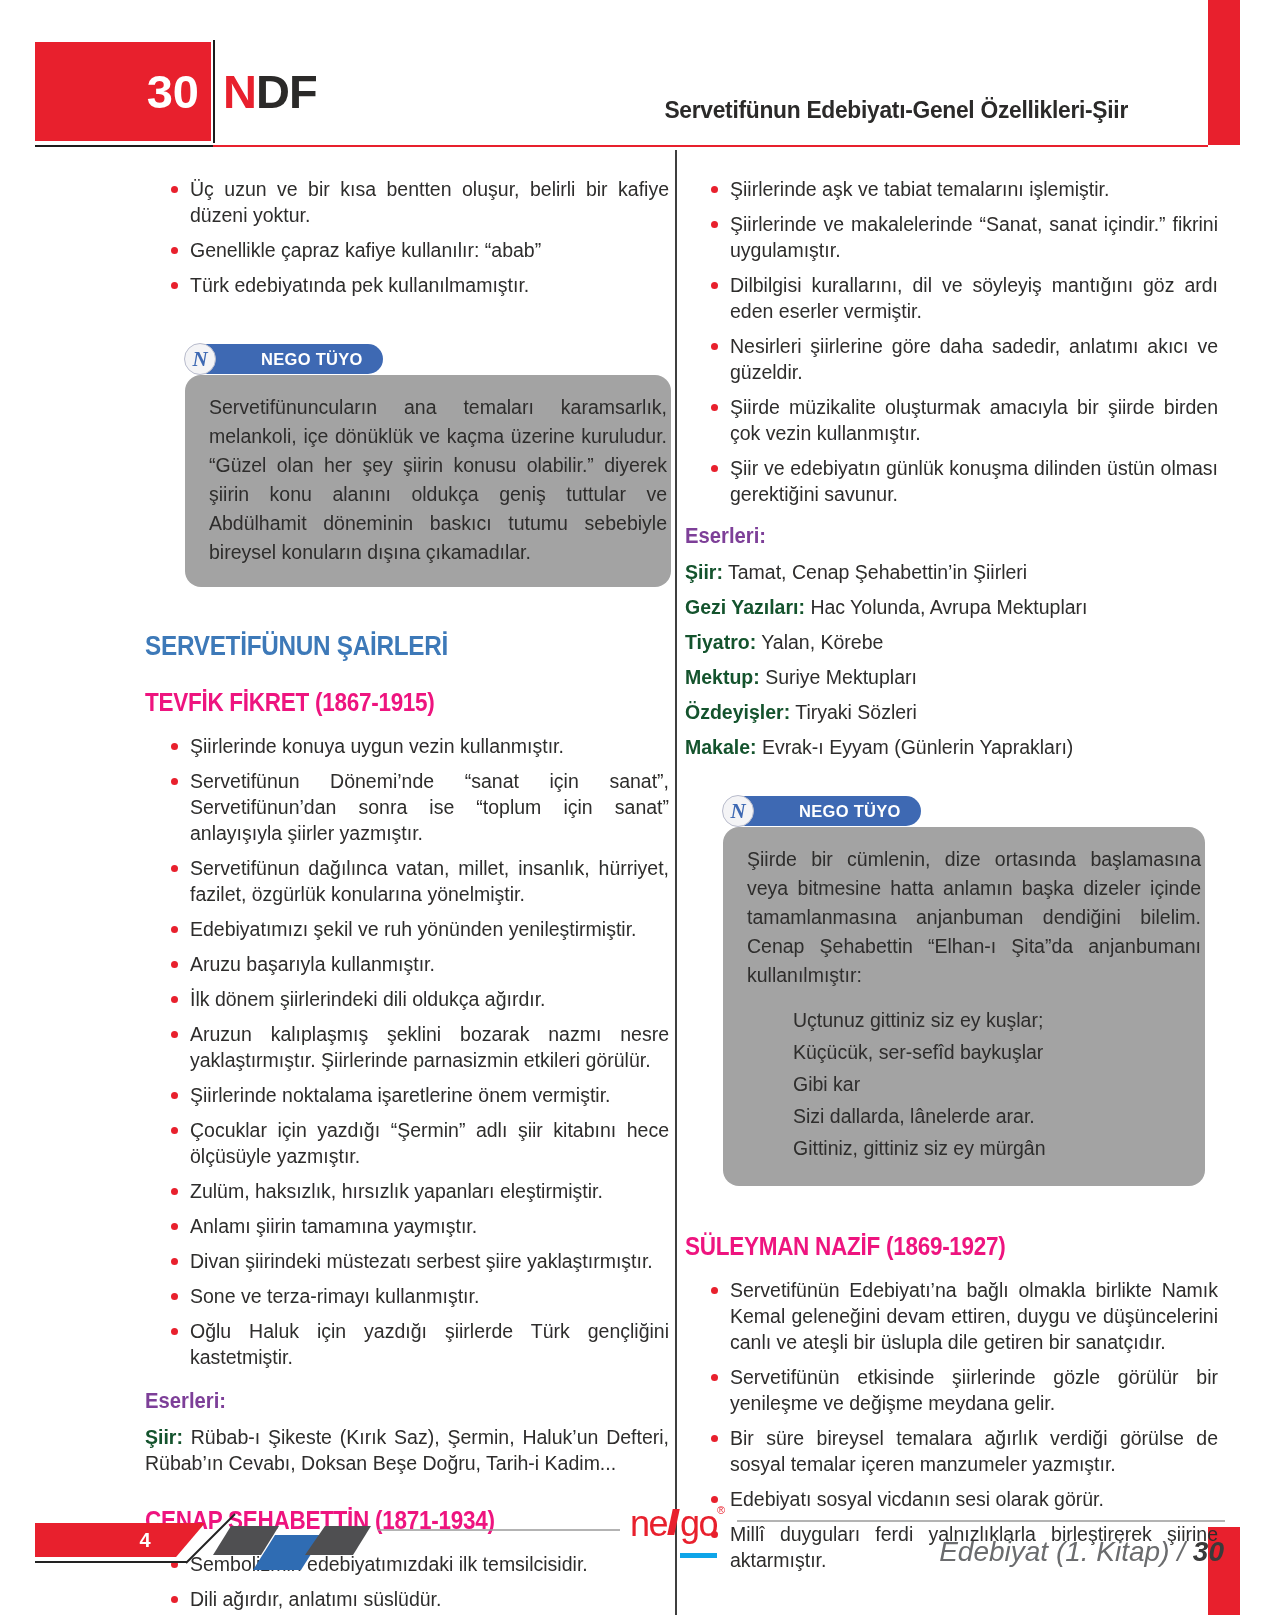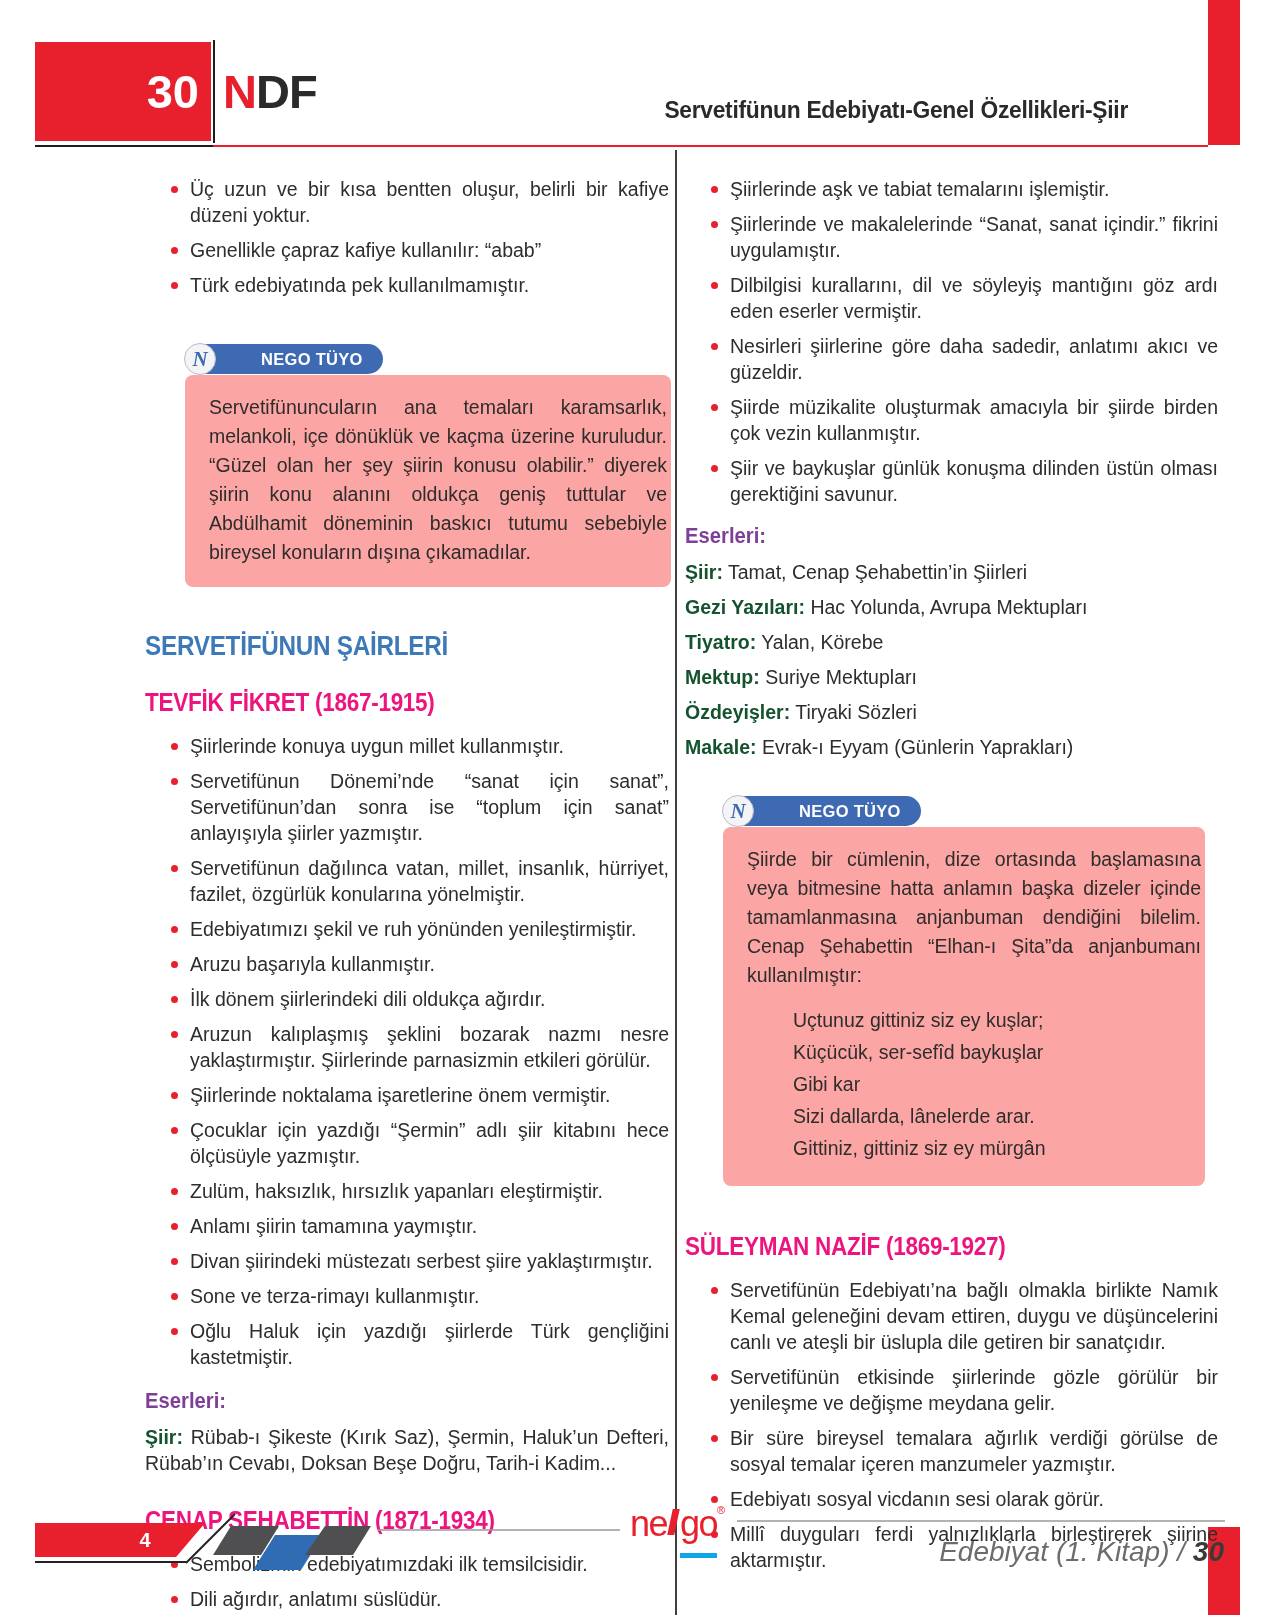--- a/index.html
+++ b/index.html
@@ -43,21 +43,21 @@
   }
   .tip-badge-label { color:#fff; font-weight:bold; font-size:16.5px; letter-spacing:0.3px;margin-left:40px; }
   .tip-n-icon {
     position:absolute; left:-1px; top:-1px; width:32px; height:32px; border-radius:50%;
     background:#f4f4f6; border:1px solid #b9bccc; box-sizing:border-box;
     display:flex; align-items:center; justify-content:center;
     font-family:"Liberation Serif", serif; font-style:italic; font-weight:bold;
     color:#3e69b3; font-size:21px;
   }
   .tip-box {
-    background:#fca5a5; border-radius:8px; padding:18px 4px 20px 24px; margin-top:1px;
+    background:#a3a3a3; border-radius:16px; padding:18px 4px 20px 24px; margin-top:1px;
     font-size:19.5px; line-height:29px; text-align:justify; color:#2e2d2c;
   }
   .poem { margin:14px 0 2px 46px; text-align:left; }
   .poem-line { line-height:32px; }
   
   .h-blue {
     color:#3d79b8; font-size:27px; font-weight:bold; margin:44px 0 0 0;
     transform:scaleX(0.9); transform-origin:0 50%; letter-spacing:-0.3px; white-space:nowrap;
   }
   .h-pink {
@@ -135,21 +135,21 @@
           <span class="tip-badge-label">NEGO TÜYO</span>
         </div>
         <div class="tip-box">Servetifünuncuların ana temaları karamsarlık, melankoli, içe dönüklük ve kaçma üzerine kuruludur. “Güzel olan her şey şiirin konusu olabilir.” diyerek şiirin konu alanını oldukça geniş tuttular ve Abdülhamit döneminin baskıcı tutumu sebebiyle bireysel konuların dışına çıkamadılar.</div>
       </div>
 
       <div class="h-blue">SERVETİFÜNUN ŞAİRLERİ</div>
       <div class="h-pink">TEVFİK FİKRET (1867-1915)</div>
 
       <div class="bullet">
           <span class="dot"></span>
-          <span class="b-text">Şiirlerinde konuya uygun millet kullanmıştır.</span>
+          <span class="b-text">Şiirlerinde konuya uygun vezin kullanmıştır.</span>
         </div>
       <div class="bullet">
           <span class="dot"></span>
           <span class="b-text">Servetifünun Dönemi’nde “sanat için sanat”, Servetifünun’dan sonra ise “toplum için sanat” anlayışıyla şiirler yazmıştır.</span>
         </div>
       <div class="bullet">
           <span class="dot"></span>
           <span class="b-text">Servetifünun dağılınca vatan, millet, insanlık, hürriyet, fazilet, özgürlük konularına yönelmiştir.</span>
         </div>
       <div class="bullet">
@@ -229,21 +229,21 @@
       <div class="bullet">
           <span class="dot"></span>
           <span class="b-text">Nesirleri şiirlerine göre daha sadedir, anlatımı akıcı ve güzeldir.</span>
         </div>
       <div class="bullet">
           <span class="dot"></span>
           <span class="b-text">Şiirde müzikalite oluşturmak amacıyla bir şiirde birden çok vezin kullanmıştır.</span>
         </div>
       <div class="bullet">
           <span class="dot"></span>
-          <span class="b-text">Şiir ve baykuşlar günlük konuşma dilinden üstün olması gerektiğini savunur.</span>
+          <span class="b-text">Şiir ve edebiyatın günlük konuşma dilinden üstün olması gerektiğini savunur.</span>
         </div>
 
       <div class="h-purple mt16">Eserleri:</div>
       <p class="work"><span class="wlabel">Şiir:</span> <span>Tamat, Cenap Şehabettin’in Şiirleri</span></p>
       <p class="work"><span class="wlabel">Gezi Yazıları:</span> <span>Hac Yolunda, Avrupa Mektupları</span></p>
       <p class="work"><span class="wlabel">Tiyatro:</span> <span>Yalan, Körebe</span></p>
       <p class="work"><span class="wlabel">Mektup:</span> <span>Suriye Mektupları</span></p>
       <p class="work"><span class="wlabel">Özdeyişler:</span> <span>Tiryaki Sözleri</span></p>
       <p class="work"><span class="wlabel">Makale:</span> <span>Evrak-ı Eyyam (Günlerin Yaprakları)</span></p>
 

